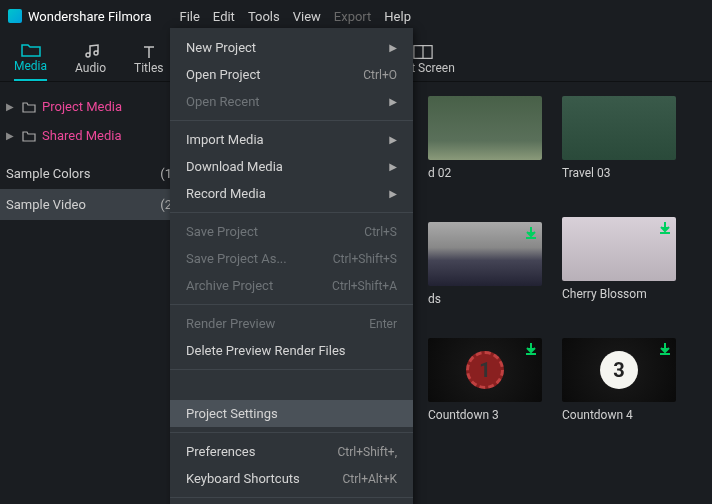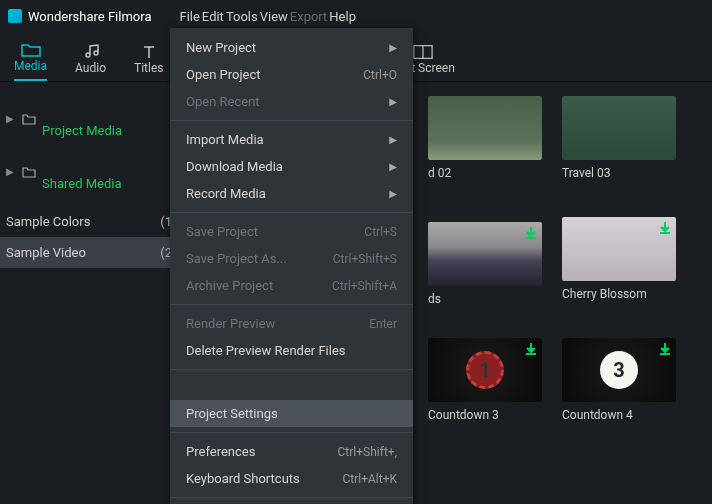--- a/index.html
+++ b/index.html
@@ -1,35 +1,35 @@
 <!DOCTYPE html>
 <html><head>
 <meta charset="utf-8">
 <style>
 * { margin: 0; padding: 0; box-sizing: border-box; font-family: -apple-system, BlinkMacSystemFont, "Segoe UI", Roboto, sans-serif; }
 body { background: #1a1d21; color: #c5c5c5; width: 712px; height: 504px; overflow: hidden; font-size: 13px; }
 .topbar { display: flex; align-items: center; height: 32px; background: #1a1d21; padding: 0 8px; }
 .logo { display: flex; align-items: center; gap: 6px; }
 .logo-icon { width: 14px; height: 14px; background: linear-gradient(135deg, #00c4cc 0%, #00a0dc 100%); border-radius: 2px; position: relative; }
 .logo-text { color: #ffffff; font-size: 13px; }
-.menubar { display: flex; gap: 2px; margin-left: 28px; }
+.menubar { display: flex; gap: 13px; margin-left: 28px; }
 .menubar span { color: #d0d0d0; font-size: 13px; cursor: pointer; }
 .menubar span.disabled { color: #6a6a6a; }
 .toolbar { display: flex; align-items: flex-end; height: 50px; background: #1a1d21; padding: 0 14px; gap: 28px; border-bottom: 1px solid #0f1113; }
 .tool-item { display: flex; flex-direction: column; align-items: center; gap: 0; padding-bottom: 6px; cursor: pointer; }
 .tool-item.active { border-bottom: 2px solid #00c4cc; }
 .tool-item.active .tool-label { color: #00c4cc; }
 .tool-icon { width: 20px; height: 18px; display: flex; align-items: center; justify-content: center; }
 .tool-label { font-size: 12px; color: #c5c5c5; }
 .main { display: flex; height: calc(504px - 82px); }
 .sidebar { width: 182px; background: #1a1d21; padding-top: 10px; }
 .tree-item { display: flex; align-items: center; padding: 7px 6px; gap: 6px; cursor: pointer; }
 .tree-arrow { width: 10px; color: #888; font-size: 10px; }
 .tree-folder { width: 14px; height: 12px; }
-.tree-label { color: #22c55e; font-size: 13px; margin-top: 24px; }
+.tree-label { color: #ec4899; font-size: 13px; }
 .list-item { display: flex; justify-content: space-between; padding: 8px 10px 8px 6px; cursor: pointer; }
 .list-item.selected { background: #3a4046; }
 .list-label { color: #d0d0d0; }
 .list-count { color: #b0b0b0; }
 .content { flex: 1; background: #1a1d21; padding: 14px 14px 0 14px; overflow: hidden; }
 .thumbs { display: flex; flex-wrap: wrap; gap: 20px 20px; }
 .thumb { width: 114px; }
 .thumb-img { width: 114px; height: 64px; background: #333; border-radius: 2px; position: relative; overflow: hidden; }
 .thumb-label { margin-top: 6px; font-size: 12px; color: #d0d0d0; }
 .dl-badge { position: absolute; top: 4px; right: 4px; width: 14px; height: 14px; }

